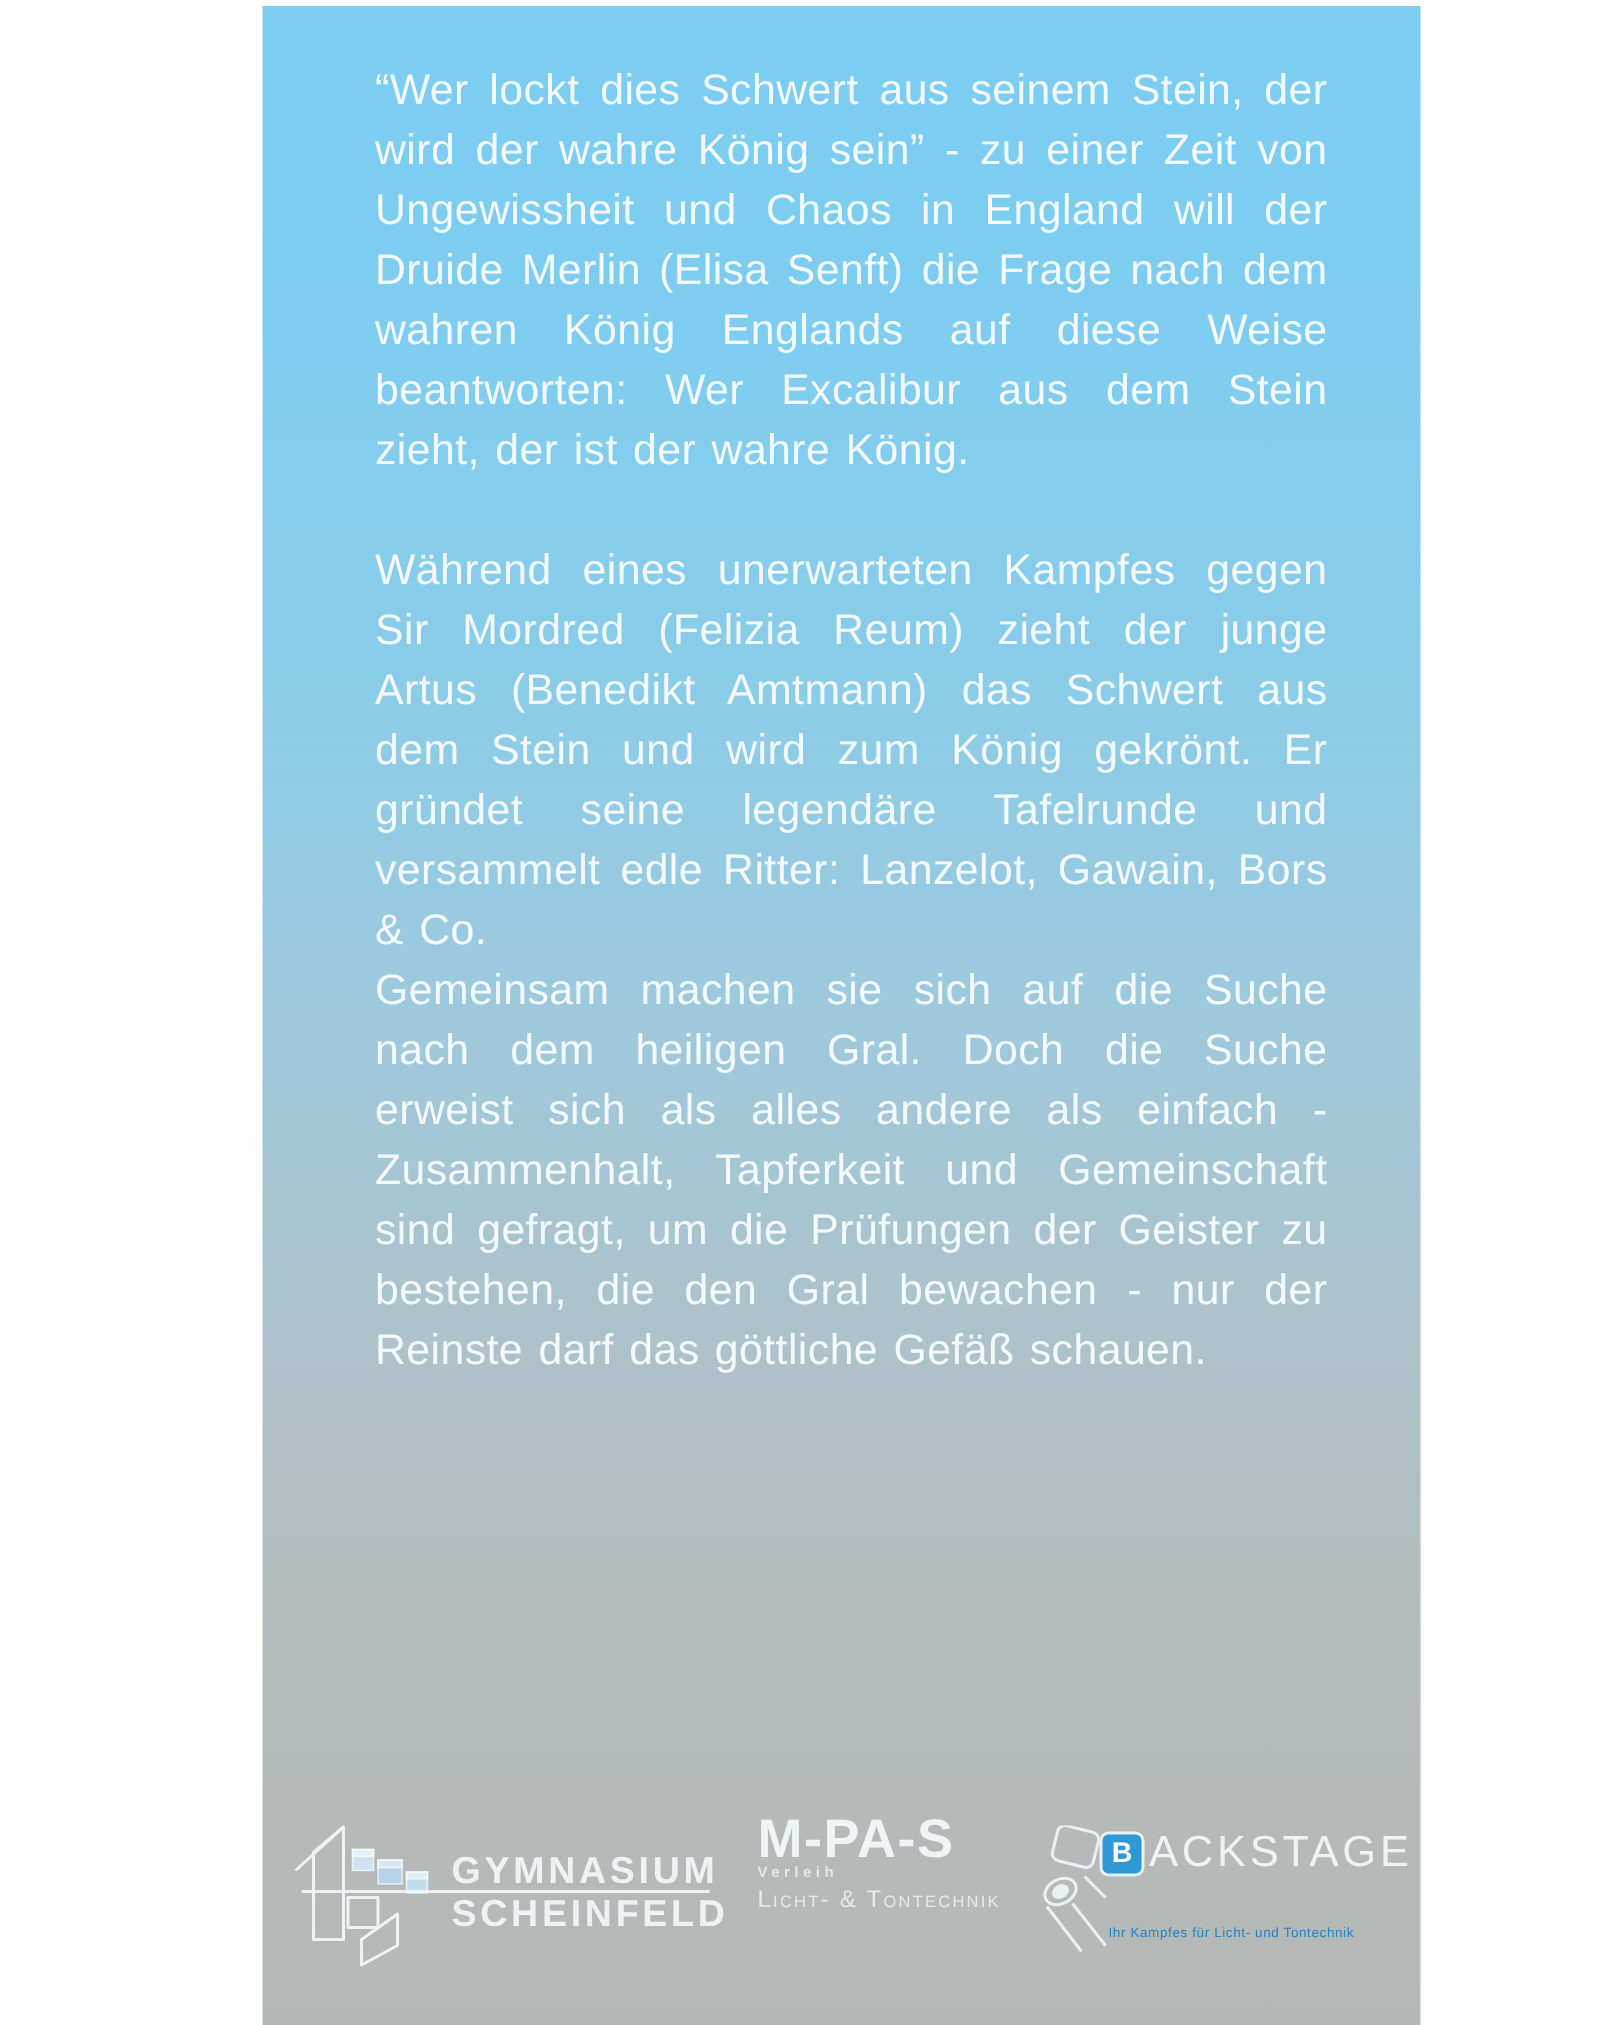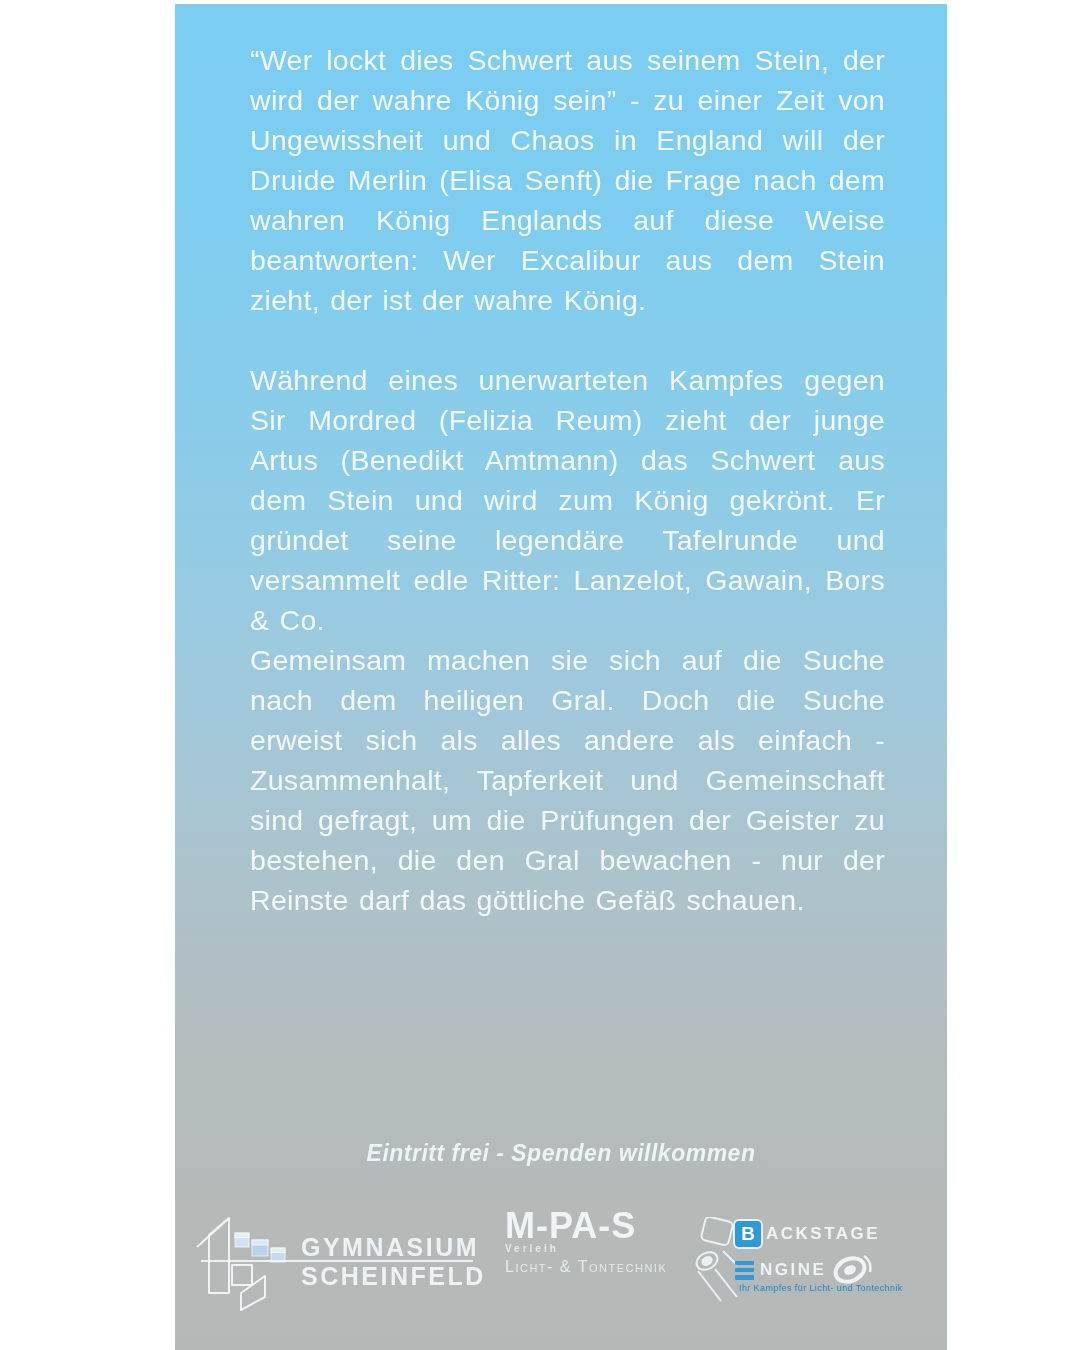--- a/index.html
+++ b/index.html
@@ -42,41 +42,40 @@
   .mpas-tagline{font-variant:small-caps;font-size:16px;letter-spacing:1.5px;
     margin-top:4px;color:rgba(236,243,246,0.85);}
   
   .bs{position:absolute;left:518px;top:2px;width:254px;height:110px;color:#eef4f6;}
   .bs-light{position:absolute;left:0;top:6px;}
   .bs-row1{position:absolute;left:40px;top:8px;display:flex;align-items:center;}
   .bs-b{display:inline-flex;align-items:center;justify-content:center;
     width:26px;height:26px;border-radius:6px;background:#2e99d5;
     border:2px solid rgba(240,247,250,0.95);
     font-size:19px;font-weight:bold;color:#ffffff;}
-  .bs-word{font-size:17px;letter-spacing:2.5px;margin-left:3px;font-weight:700;}
+  .bs-word{font-size:29px;letter-spacing:2.5px;margin-left:3px;font-weight:400;}
   .bs-row2{position:absolute;left:42px;top:41px;display:flex;align-items:center;}
   .bs-e{display:inline-flex;flex-direction:column;justify-content:space-between;
     width:19px;height:19px;margin-right:3px;}
   .bs-e span{display:block;height:4.5px;background:#2e99d5;border-radius:1px;}
   .bs-tagline{position:absolute;left:46px;top:72px;font-size:9px;
     letter-spacing:0.4px;color:#1d87c5;white-space:nowrap;}
   svg{display:block;}
 </style>
 </head>
 <body>
 
 <div class="poster">
 
   <div class="story">
     <p>“Wer lockt dies Schwert aus seinem Stein, der wird der wahre König sein” - zu einer Zeit von Ungewissheit und Chaos in England will der Druide Merlin (Elisa Senft) die Frage nach dem wahren König Englands auf diese Weise beantworten: Wer Excalibur aus dem Stein zieht, der ist der wahre König.</p>
     <p class="gap">Während eines unerwarteten Kampfes gegen Sir Mordred (Felizia Reum) zieht der junge Artus (Benedikt Amtmann) das Schwert aus dem Stein und wird zum König gekrönt. Er gründet seine legendäre Tafelrunde und versammelt edle Ritter: Lanzelot, Gawain, Bors &amp; Co.</p>
     <p>Gemeinsam machen sie sich auf die Suche nach dem heiligen Gral. Doch die Suche erweist sich als alles andere als einfach - Zusammenhalt, Tapferkeit und Gemeinschaft sind gefragt, um die Prüfungen der Geister zu bestehen, die den Gral bewachen - nur der Reinste darf das göttliche Gefäß schauen.</p>
   </div>
 
-  <div class="admission">Eintritt frei - Spenden willkommen</div>
 
   <div class="sponsors">
 
     <div class="gym">
       <span class="gym-graphic">
         <svg width="100" height="100" viewBox="0 0 100 100">
           <g stroke="#eef4f6" stroke-width="2" fill="none" stroke-linejoin="round">
             <path d="M2 36 L34 7"></path>
             <path d="M14 24 L34 7 L34 82 L14 82 Z"></path>
             <rect x="37" y="54" width="20" height="20"></rect>
@@ -115,34 +114,17 @@
             <path d="M22 52 L44 80"></path>
             <path d="M5 54 L28 84"></path>
             <path d="M30 34 L44 48"></path>
           </g>
         </svg>
       </span>
       <div class="bs-row1">
         <span class="bs-b">B</span>
         <span class="bs-word">ACKSTAGE</span>
       </div>
-      <div class="bs-row2">
-        <span class="bs-e">
-          <span></span>
-            <span></span>
-            <span></span>
-        </span>
-        <span class="bs-word">NGINE</span>
-        <span style="margin-left:4px;">
-          <svg width="44" height="36" viewBox="0 0 44 36">
-            <g stroke="#eef4f6" fill="none">
-              <ellipse cx="20" cy="18" rx="15" ry="11" stroke-width="4" transform="rotate(-24 20 18)"></ellipse>
-              <ellipse cx="20" cy="18" rx="5.5" ry="4" stroke-width="1" fill="#eef4f6" transform="rotate(-24 20 18)"></ellipse>
-              <path d="M34 4 q8 5 6 16" stroke-width="2.5"></path>
-            </g>
-          </svg>
-        </span>
-      </div>
       <div class="bs-tagline">Ihr Kampfes für Licht- und Tontechnik</div>
     </div>
 
   </div>
 </div>
 
 </body></html>

